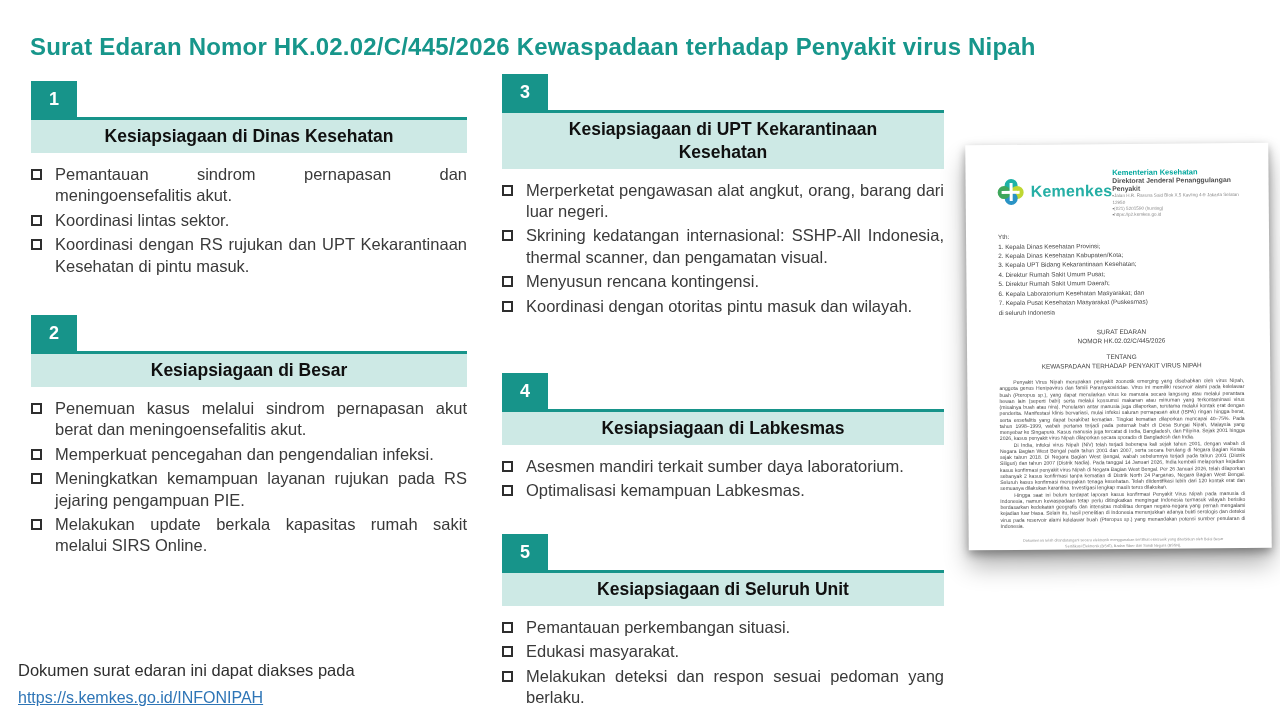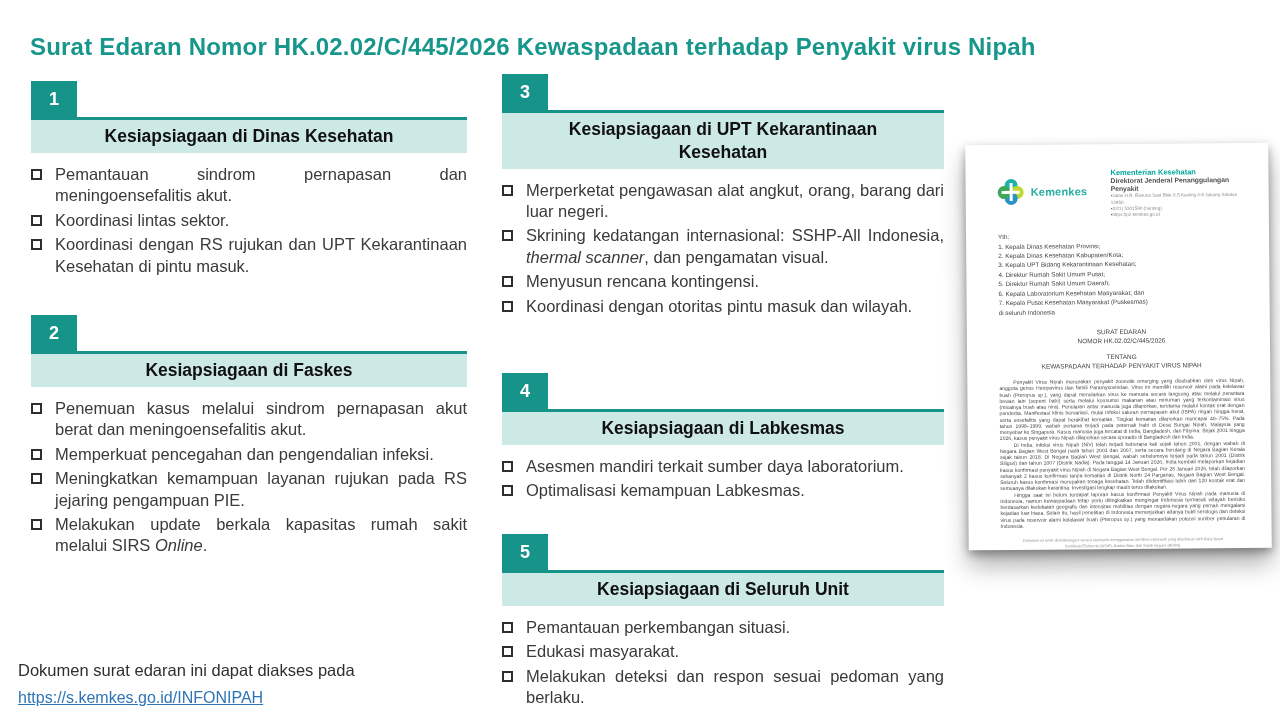--- a/index.html
+++ b/index.html
@@ -34,21 +34,21 @@
   .rule{height:3px;background:var(--teal);}
   .sec-header{background:var(--teal-light);text-align:center;
     font-size:17.5px;font-weight:bold;color:#101010;
     padding:5px 26px;line-height:1.3;}
 
   ul.bullets{list-style:none;margin-top:11px;}
   li.bullet{display:flex;gap:13px;margin-bottom:3px;
     font-size:16.5px;line-height:1.3;color:var(--body-text);}
   .sq{flex:0 0 auto;width:11px;height:11px;border:2px solid #2E2E2E;margin-top:5px;}
   .btxt{flex:1;text-align:justify;}
-  .it{font-style:italic;}
+  .it{}
 
   .footer{position:absolute;left:18px;top:644px;font-size:16.5px;color:#2F2F2F;}
   .footer-link{display:inline-block;margin-top:9px;color:var(--link-blue);
     text-decoration:underline;cursor:pointer;font-size:16px;}
 
   
   .doc{position:absolute;left:967px;top:127px;width:303px;height:405px;
     background:#fff;transform:rotate(-0.5deg);
     box-shadow:0 4px 10px rgba(0,0,0,.35),0 16px 24px rgba(0,0,0,.30);
     padding:18px 26px 0 32px;overflow:hidden;}
@@ -56,21 +56,21 @@
   .logo-wrap{display:flex;align-items:center;gap:7px;margin-top:10px;}
   .flower{position:relative;width:26px;height:26px;}
   .petal{position:absolute;width:13px;height:13px;border-radius:50%;}
   .petal.n{left:6.5px;top:0;background:#1DB2A7;}
   .petal.e{right:0;top:6.5px;background:#BFD732;}
   .petal.s{left:6.5px;bottom:0;background:#2A93C5;}
   .petal.w{left:0;top:6.5px;background:#3FA75C;}
   .flower .bar-h,.flower .bar-v{position:absolute;background:#fff;}
   .flower .bar-h{left:4px;top:11.5px;width:18px;height:3px;}
   .flower .bar-v{left:11.5px;top:4px;width:3px;height:18px;}
-  .logo-text{font-size:11px;font-weight:bold;color:#25AFA5;letter-spacing:.2px;}
+  .logo-text{font-size:16px;font-weight:bold;color:#25AFA5;letter-spacing:.2px;}
   .lh-info{width:132px;}
   .lh-ministry{font-size:7.5px;font-weight:bold;color:#00A79D;line-height:1.2;}
   .lh-dir{font-size:6.8px;font-weight:bold;color:#4D4D4D;line-height:1.2;}
   .lh-addr{font-size:4.6px;color:#8B8B8B;line-height:1.35;}
   .lh-addr::before{content:"\25AA ";color:#6a6a6a;}
 
   .yth{margin-top:13px;font-size:6.3px;color:#454545;line-height:1.5;}
   .doc-titles{margin-top:11px;text-align:center;font-size:6.4px;color:#454545;line-height:1.45;}
   .doc-titles .grp{margin-bottom:6px;}
   .doc-body{margin-top:8px;font-size:5.1px;line-height:1.23;color:#4A4A4A;text-align:justify;}
@@ -101,21 +101,21 @@
           </li>
           <li class="bullet">
             <span class="sq"></span>
             <span class="btxt"><span>Koordinasi dengan RS rujukan dan UPT Kekarantinaan Kesehatan di pintu masuk.</span></span>
           </li>
         </ul>
   </div>
       <div class="section sec2">
     <div class="badge">2</div>
     <div class="rule"></div>
-    <div class="sec-header">Kesiapsiagaan di Faskes</div>
+    <div class="sec-header">Kesiapsiagaan di Besar</div>
     <ul class="bullets">
           <li class="bullet">
             <span class="sq"></span>
             <span class="btxt"><span>Penemuan kasus melalui sindrom pernapasan akut berat dan meningoensefalitis akut.</span></span>
           </li>
           <li class="bullet">
             <span class="sq"></span>
             <span class="btxt"><span>Memperkuat pencegahan dan pengendalian infeksi.</span></span>
           </li>
           <li class="bullet">

